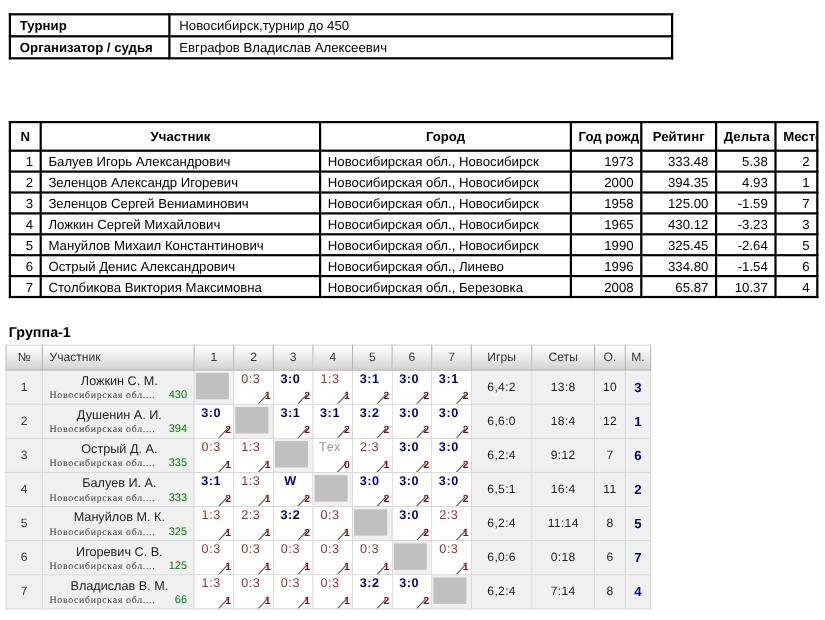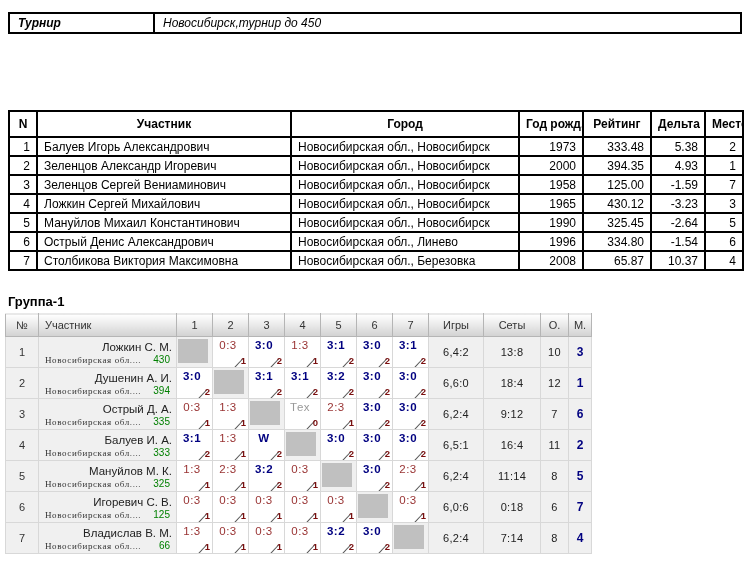--- a/index.html
+++ b/index.html
@@ -6,22 +6,22 @@
   html,body { margin:0; padding:0; }
   body {
     width:750px; height:564px; position:relative;
     background:#ffffff;
     font-family:"Liberation Sans", sans-serif;
     -webkit-font-smoothing:none;
   }
 
   
   .info-table {
-    position:absolute; left:8px; top:12px; width:734px;
-    border-collapse:collapse; table-layout:fixed;font-style:italic;
+    position:absolute; left:8px; top:12px; width:604px;
+    border-collapse:collapse; table-layout:fixed;
   }
   .info-table td {
     border:2px solid #000; font-size:12px; color:#000;
     padding:2px 8px; height:19px; white-space:nowrap; overflow:hidden;
   }
   .info-table td.lbl { width:145px; font-weight:bold; }
 
   
   .p-table {
     position:absolute; left:8px; top:110px; width:734px;
@@ -53,21 +53,21 @@
     background:linear-gradient(#ffffff, #d2d2d2);
     border:1px solid #b5b5b5; border-top-color:#e9e9e9;
     text-align:center; white-space:nowrap; overflow:hidden; padding:0 3px;
   }
   .g-table th.name-h { text-align:left; padding-left:6px; }
   .g-table td {
     border:1px solid #d8d8d8; height:31px; padding:0;
     background:#f0f0f0; text-align:center; white-space:nowrap; overflow:hidden;
   }
   .g-table td.num-c { color:#333; }
-  .g-table td.name-c { text-align:right; padding:2px 4px 1px 6px; }
+  .g-table td.name-c { text-align:center; padding:2px 4px 1px 6px; }
   .g-table td.res-c { background:#ffffff; position:relative; }
   .g-table td.stat-c { color:#222; letter-spacing:0.3px; }
   .g-table td.place-c { font-weight:bold; font-size:12px; }
 
   .gp-name { display:block; font-size:11.5px; color:#222; line-height:14px; }
   .gp-sub  { display:flex; justify-content:space-between; align-items:baseline; }
   .gp-region { font-size:9px; letter-spacing:0.6px; color:#333;font-family:Liberation Serif, serif; }
   .gp-rating { font-size:10px; padding-right:2px; }
 
   .self-block { width:calc(100% - 5px); height:calc(100% - 6px); margin:1px 3px 4px 1px; }
@@ -87,20 +87,24 @@
   }
 </style>
 </head>
 <body>
 
 <table class="info-table">
   <tbody>
       <tr>
         <td class="lbl">Турнир</td>
         <td class="val">Новосибирск,турнир до 450</td>
+      </tr>
+      <tr>
+        <td class="lbl">Организатор / судья</td>
+        <td class="val">Евграфов Владислав Алексеевич</td>
       </tr>
     </tbody>
 </table>
 
 <table class="p-table">
   <thead>
       <tr>
         <th style="width: 28px;">N</th>
         <th style="width: 254px;">Участник</th>
         <th style="width: 228px;">Город</th>

